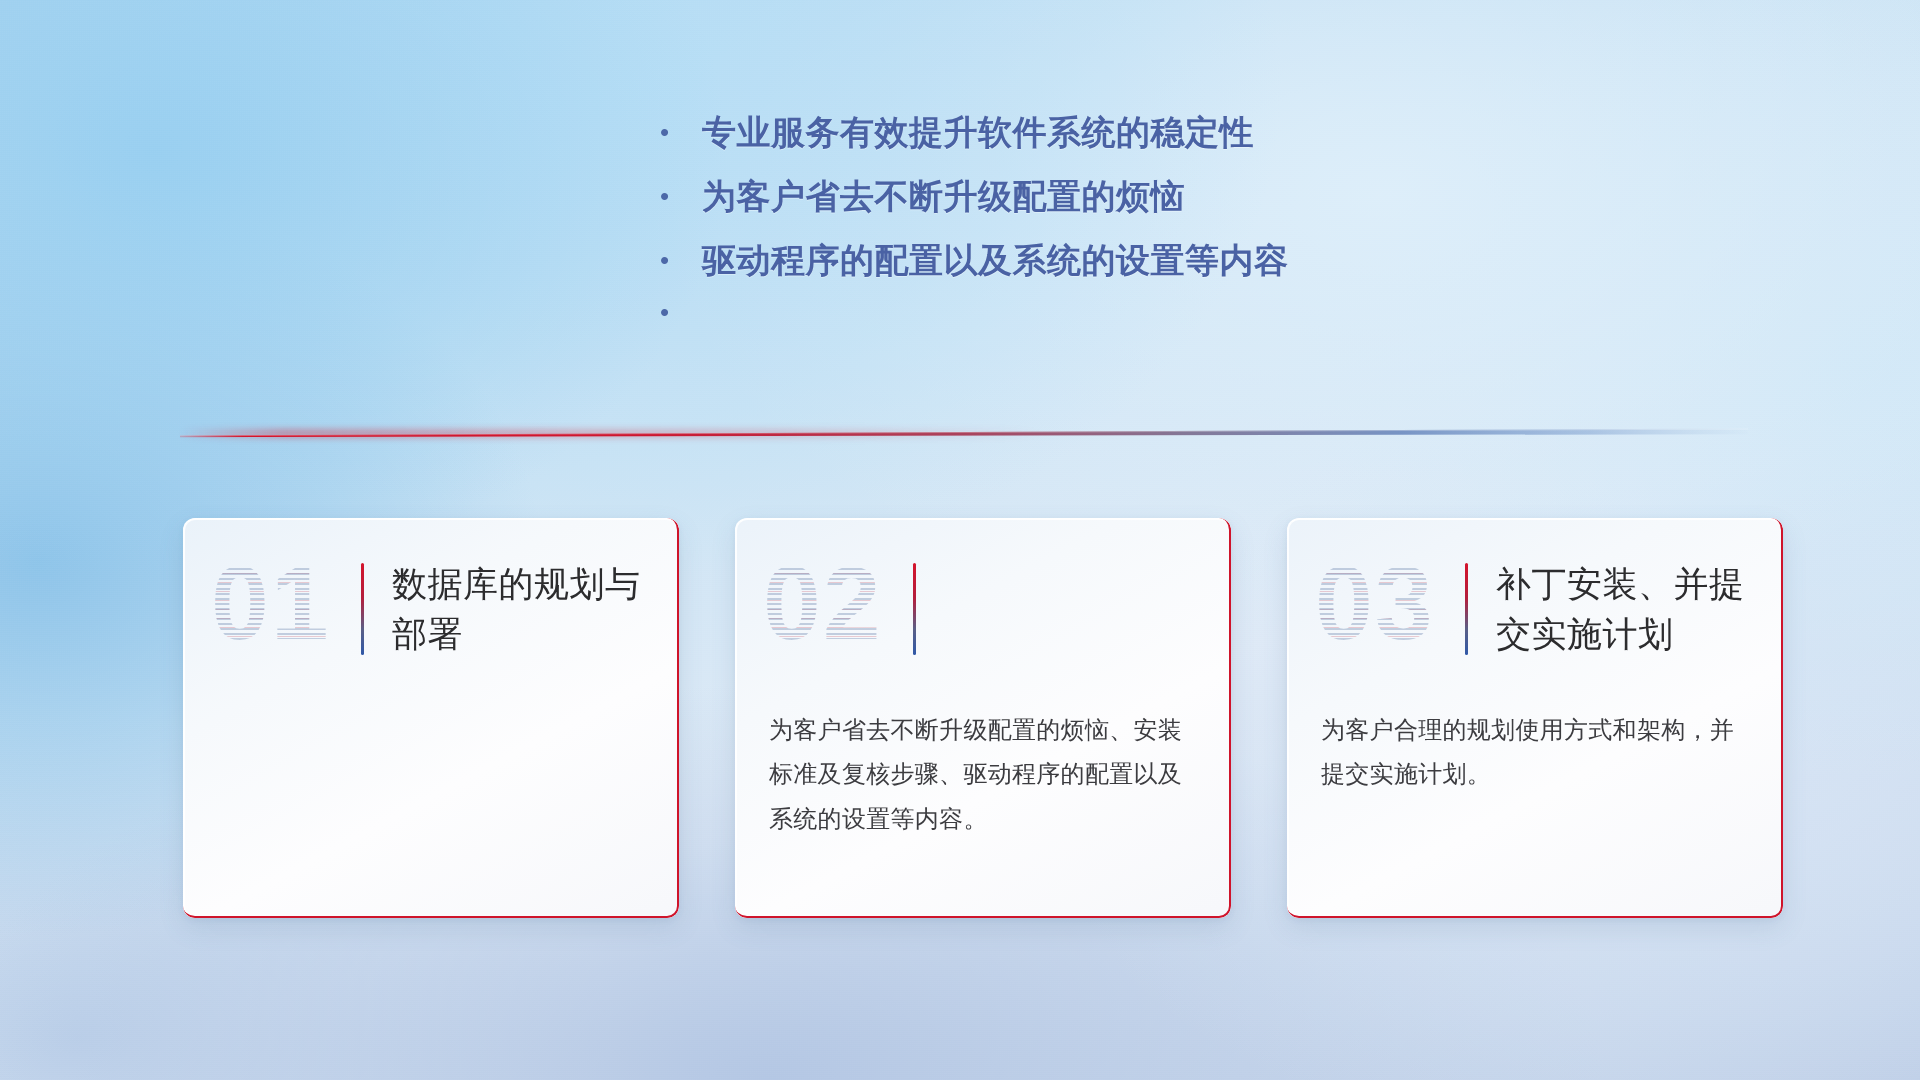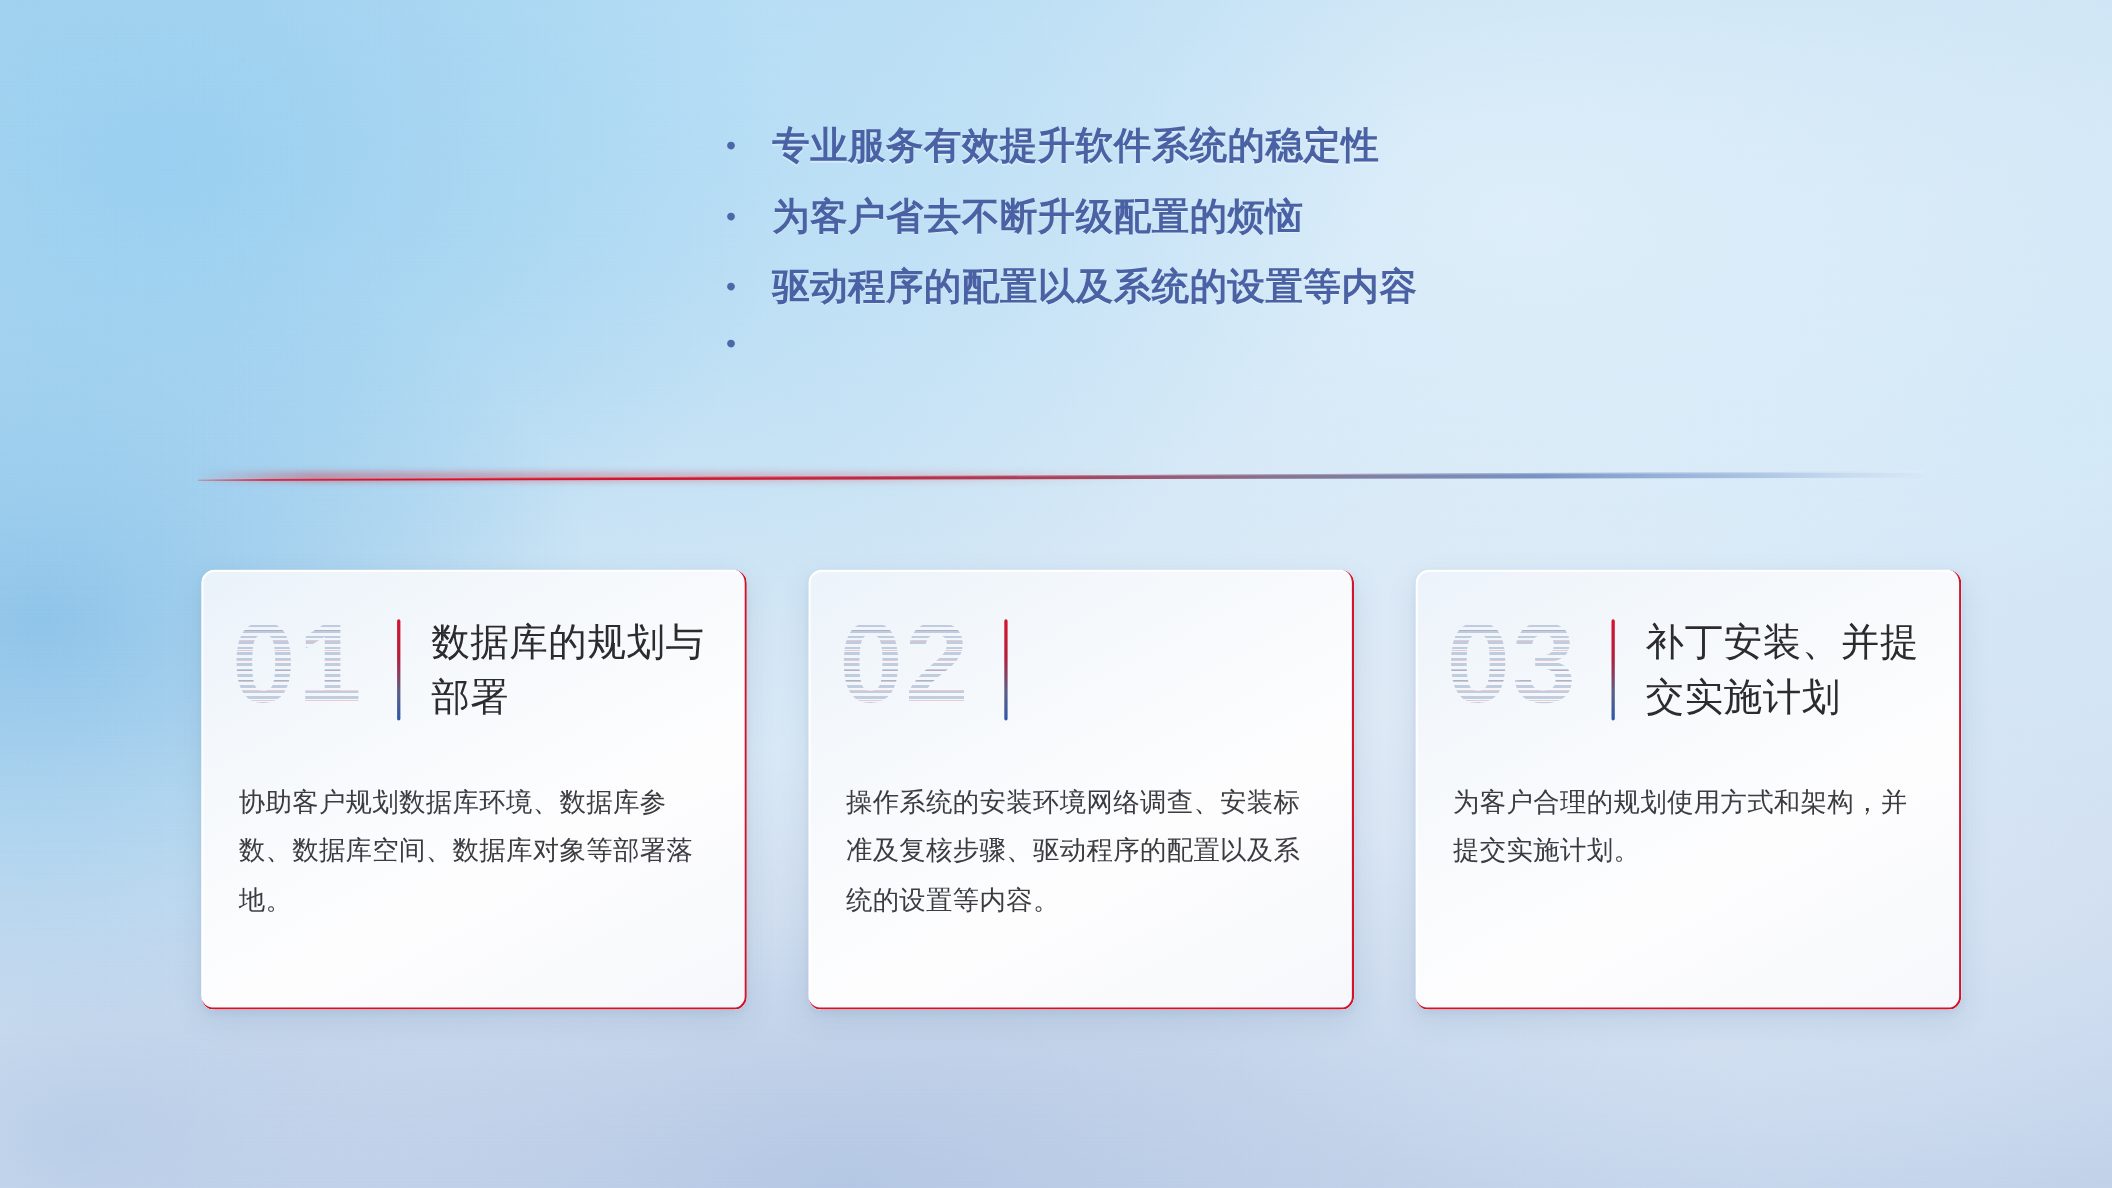--- a/index.html
+++ b/index.html
@@ -283,30 +283,29 @@
 
 <div id="card-row">
 
   <div class="card">
     <div class="card-head">
       <div class="card-number-shadow">01</div>
       <div class="card-number">01</div>
       <div class="card-rule"></div>
       <div class="card-title">数据库的规划与部署</div>
     </div>
-    <div class="card-body">协助客户规划数据库环境、数据库参数、数据库空间、数据库对象等部署落地。</div>
   </div>
 
   <div class="card">
     <div class="card-head">
       <div class="card-number-shadow">02</div>
       <div class="card-number">02</div>
       <div class="card-rule"></div>
     </div>
-    <div class="card-body">操作系统的安装环境网络调查、安装标准及复核步骤、驱动程序的配置以及系统的设置等内容。</div>
+    <div class="card-body">为客户省去不断升级配置的烦恼、安装标准及复核步骤、驱动程序的配置以及系统的设置等内容。</div>
   </div>
 
   <div class="card">
     <div class="card-head">
       <div class="card-number-shadow">03</div>
       <div class="card-number">03</div>
       <div class="card-rule"></div>
       <div class="card-title">补丁安装、并提交实施计划</div>
     </div>
     <div class="card-body">为客户合理的规划使用方式和架构，并提交实施计划。</div>

